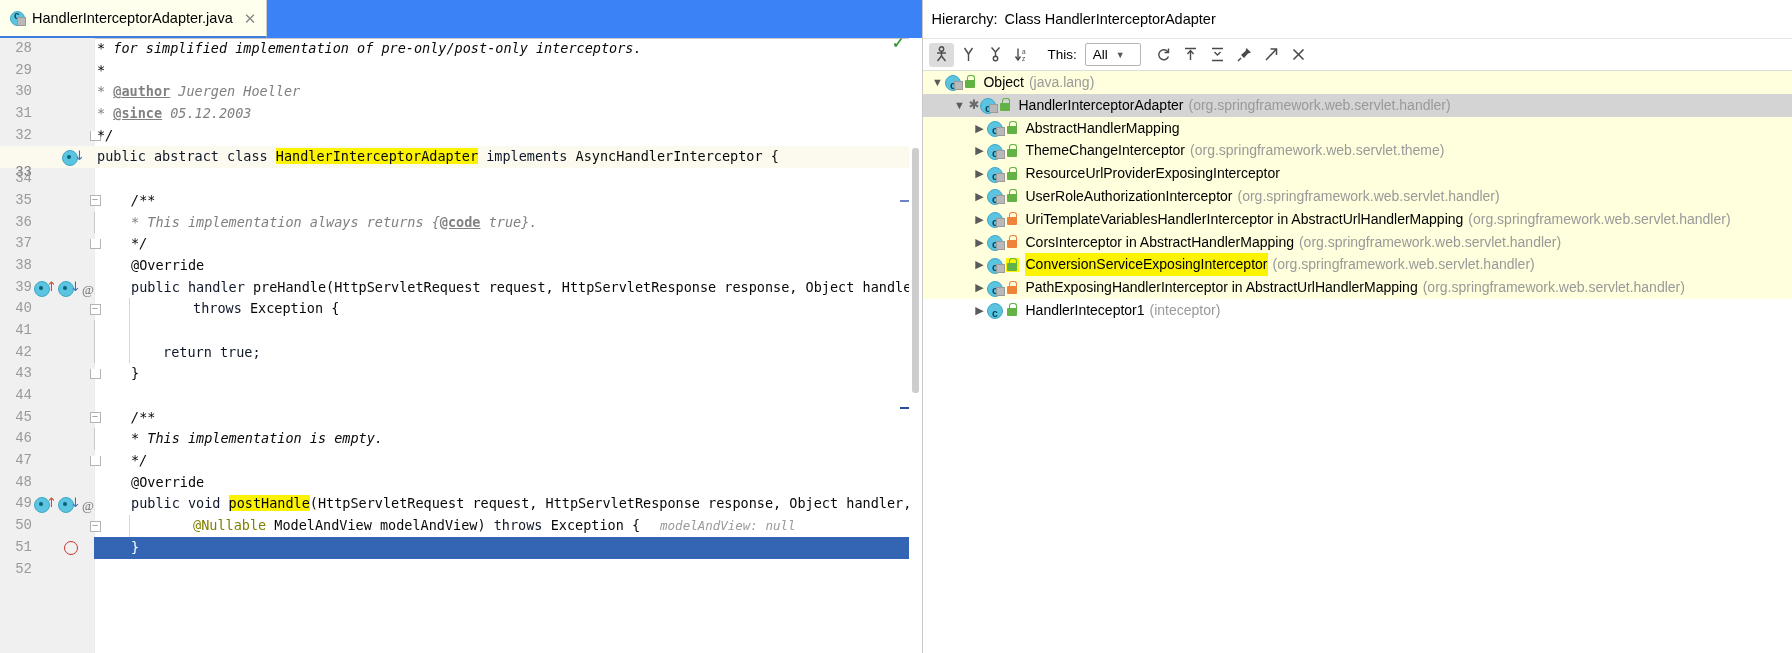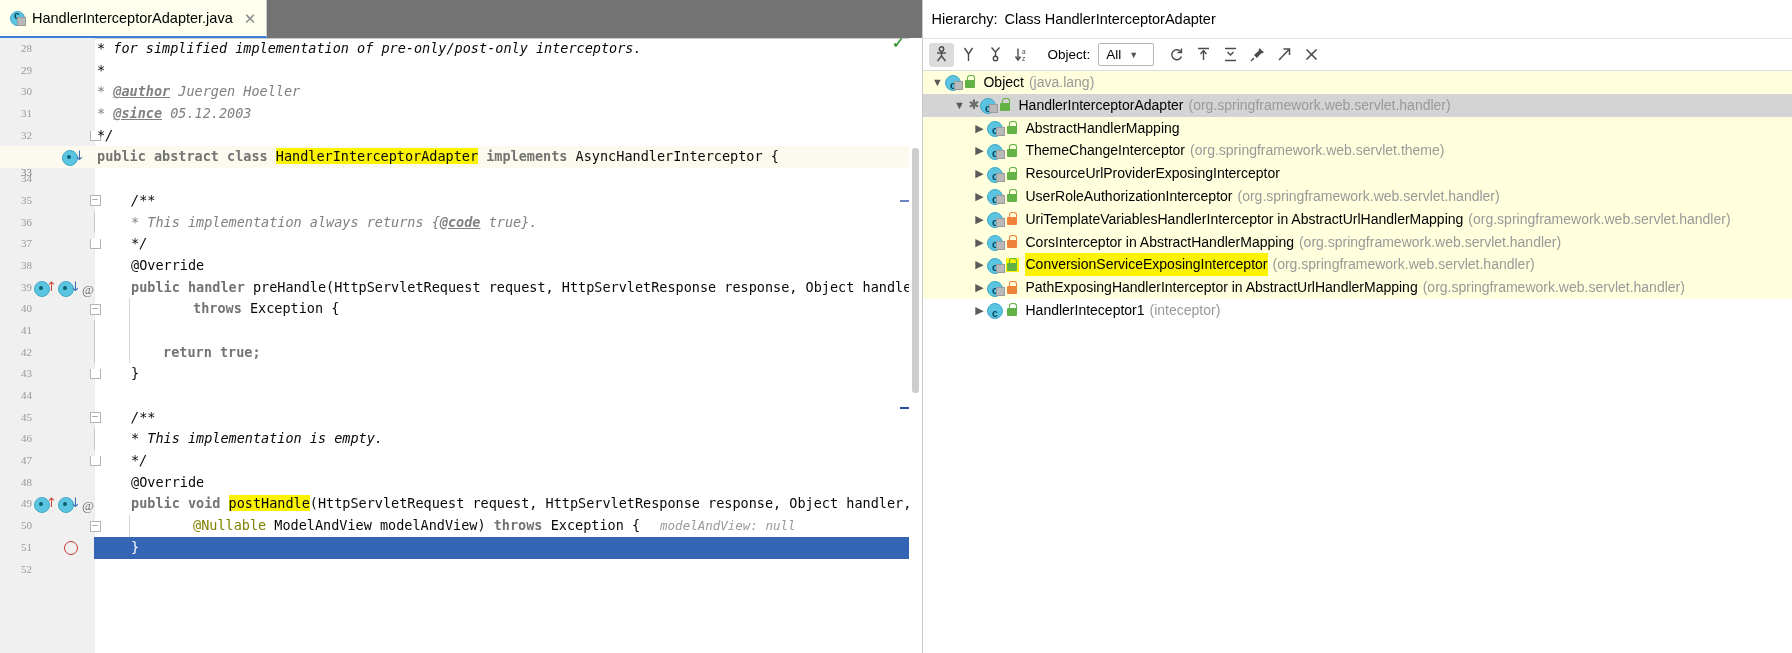--- a/index.html
+++ b/index.html
@@ -10,21 +10,21 @@
     font-size:13px;
     color:#000;
     overflow:hidden;
     -webkit-font-smoothing:antialiased;
   }
   .app{position:relative;width:1792px;height:653px;display:flex;}
 
   
   .editor-pane{position:relative;width:923px;height:653px;background:#ffffff;border-right:1px solid #c9c9c9;overflow:hidden;}
 
-  .tabbar{height:38px;background:#737373;border-bottom:1px solid #c9c9c9;display:flex;align-items:stretch;}
+  .tabbar{height:38px;background:#3b82f6;border-bottom:1px solid #c9c9c9;display:flex;align-items:stretch;}
   .tab{
     display:flex;align-items:center;gap:6px;
     padding:0 8px 0 10px;
     background:#ffffee;
     border-right:1px solid #c9c9c9;
     border-bottom:2px solid #3f7ddb;
     position:relative;
     font-size:14.5px;color:#000;
   }
   .tab .fileicon{width:16px;height:16px;position:relative;flex:none;}
@@ -40,37 +40,37 @@
 
   .gutter-col{position:absolute;left:0;top:38px;width:94px;height:615px;background:#f0f0f0;border-right:1px solid #ececec;}
   .code-area{position:absolute;left:0;top:38px;right:0;bottom:0;overflow:hidden;}
 
   .row{
     position:relative;height:21.7px;line-height:21.7px;white-space:nowrap;
     font-family:"DejaVu Sans Mono","Liberation Mono",monospace;font-size:13.5px;
   }
   .row .ln{
     position:absolute;left:0;top:0;width:32px;text-align:right;
-    color:#999999;font-size:11px;font-family:Liberation Serif, serif;
+    color:#999999;font-size:14px;font-family:Liberation Mono, monospace;
   }
   .row .gicons{position:absolute;left:34px;top:0;width:52px;height:21.7px;}
   .row .fold{position:absolute;left:88px;top:0;width:14px;text-align:center;color:#a6a6a6;font-size:11px;}
   .row .code{position:absolute;left:97px;top:0;color:#080808;}
   .row.hl-line{background:#fcfaef;}
   .row.hl-line .ln{color:#7a7a7a;margin-top:16px;}
   .row.sel-line{background:#3365b4;}
   .row.sel-line .code{color:#ffffff;}
   .row.sel-line .ln{color:#999999;}
   .row.sel-line .lnbg{position:absolute;left:0;top:0;width:94px;height:100%;background:#f0f0f0;}
   .row.sel-line .ln,.row.sel-line .gicons{z-index:2;}
 
   
-  .kw{color:#737373;font-weight:bold;}
+  .kw{color:#0f172a;font-weight:normal;}
   .cmt{color:#808080;font-style:italic;}
-  .tag{color:#808080;font-style:italic;font-weight:bold;text-decoration:underline;}
+  .tag{color:#808080;font-weight:bold;text-decoration:underline;}
   .anno{color:#808000;}
   .hlt{background:#fcf300;}
   .ident{color:#080808;}
   .caret-box{background:#ecebf5;}
   .inlay{color:#9a9a9a;font-style:italic;font-size:12.5px;}
   .caret{display:inline-block;width:0;border-left:1.6px solid #000;height:15px;vertical-align:-3px;margin:0 -1px;}
 
   
   .gi{position:absolute;top:4px;width:14px;height:14px;}
   .gi-disc{border-radius:50%;background:#5bc4e0;border:1px solid #3ea8c6;}
@@ -355,21 +355,21 @@
       </div>
       <div class="tb">
         <svg width="17" height="17" viewBox="0 0 17 17">
           <line x1="4" y1="2.5" x2="4" y2="13.5" stroke="#4a4a4a" stroke-width="1.4"></line>
           <path d="M1.5 10.5 L4 14 L6.5 10.5" fill="none" stroke="#4a4a4a" stroke-width="1.4"></path>
           <text x="8" y="7.5" font-size="6.5" fill="#4a4a4a" font-family="Liberation Sans, sans-serif">a</text>
           <text x="8" y="14.5" font-size="6.5" fill="#4a4a4a" font-family="Liberation Sans, sans-serif">z</text>
         </svg>
       </div>
 
-      <span class="scope-label">Object:</span>
+      <span class="scope-label">This:</span>
       <div class="scope-select">
         <span>All</span>
         <span class="chev">▼</span>
       </div>
 
       <div class="tb" style="margin-left:8px;">
         <svg width="17" height="17" viewBox="0 0 17 17">
           <path d="M13 6 A5 5 0 1 0 13.5 10.5" fill="none" stroke="#4a4a4a" stroke-width="1.4"></path>
           <path d="M13.5 2.5 L13.5 6.5 L9.5 6.5" fill="none" stroke="#4a4a4a" stroke-width="1.4"></path>
         </svg>

